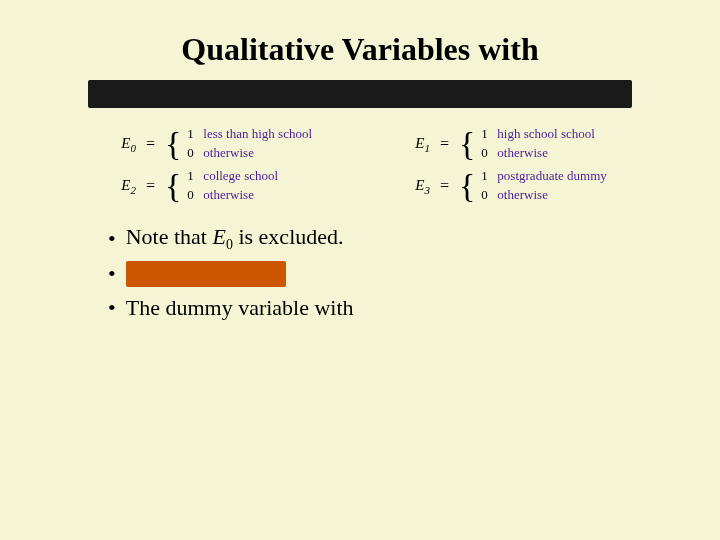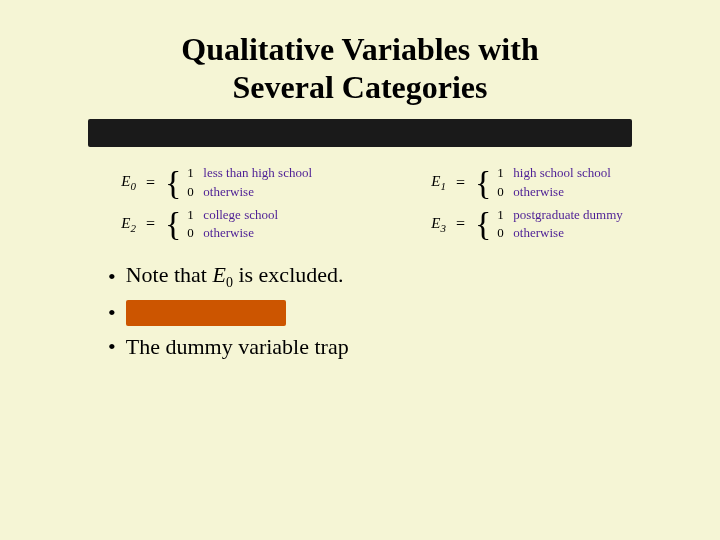--- a/index.html
+++ b/index.html
@@ -49,21 +49,21 @@
       flex-direction: column;
       gap: 6px;
       margin-bottom: 20px;
       padding: 0 10px;
     }
 
     .eq-row {
       display: flex;
       flex-direction: row;
       align-items: center;
-      gap: 30px;
+      gap: 14px;
     }
 
     .eq-block {
       display: flex;
       align-items: center;
       gap: 8px;
       min-width: 280px;
     }
 
     .eq-label {
@@ -158,21 +158,20 @@
       height: 26px;
     }
   </style>
 </head>
 <body>
 
 <div class="slide">
 
   <div class="title">
     <span>Qualitative Variables with</span><br>
-    <span>Several Categories</span>
   </div>
 
   <div class="highlight-bar"></div>
 
   <div class="equations-area">
 
     <div class="eq-row">
 
       <div class="eq-block">
         <span class="eq-label"><i>E</i><sub>0</sub></span>
@@ -261,18 +260,18 @@
       </span>
     </div>
 
     <div class="bullet-item">
       <span class="bullet-dot">•</span>
       <span class="inline-highlight">&nbsp;</span>
     </div>
 
     <div class="bullet-item">
       <span class="bullet-dot">•</span>
-      <span class="bullet-text">The dummy variable trap</span>
+      <span class="bullet-text">The dummy variable with</span>
     </div>
 
   </div>
 
 </div>
 
 </body></html>

